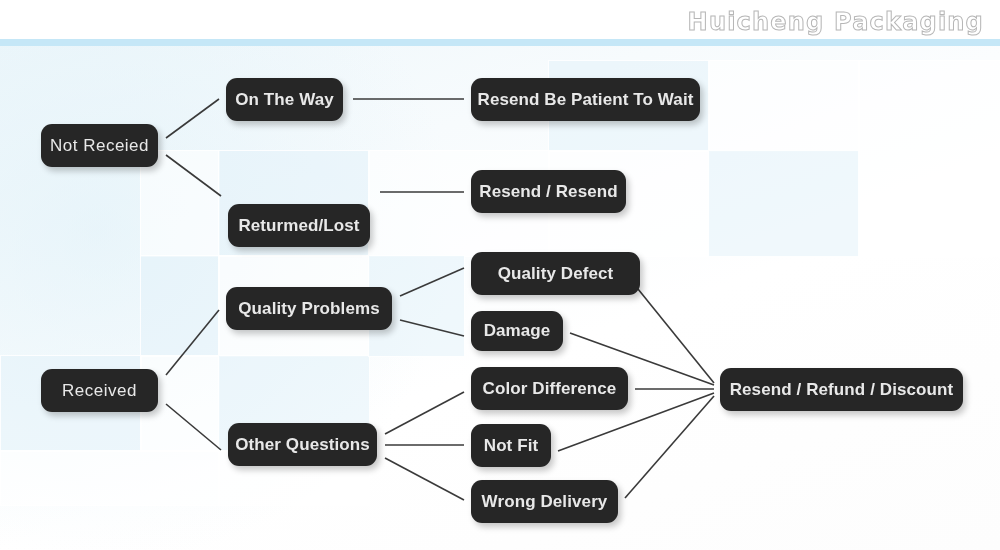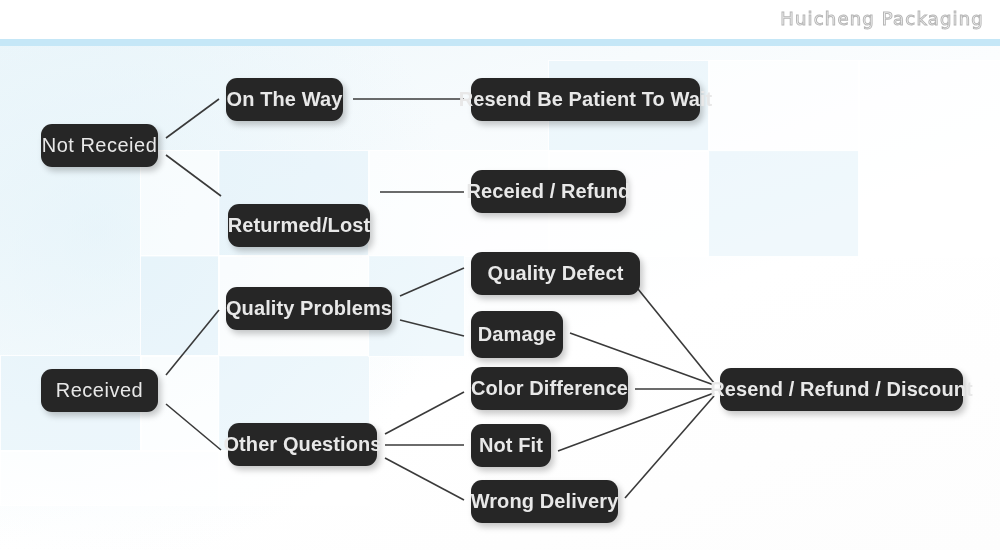--- a/index.html
+++ b/index.html
@@ -34,22 +34,22 @@
     font-weight: 400;
     letter-spacing: 0.6px;
     color: #1a1a1a;
     white-space: nowrap;
   }
   .header-brand {
     position: absolute;
     right: 16px;
     top: 8px;
     font-family: "DejaVu Sans", sans-serif;
-    font-size: 18px;
-    font-weight: 400;
+    font-size: 24px;
+    font-weight: 700;
     letter-spacing: 1.2px;
     color: transparent;
     -webkit-text-stroke: 1px #b6b6b6;
     white-space: nowrap;
   }
   .header-rule {
     position: absolute;
     left: 0;
     top: 39px;
     width: 1000px;
@@ -97,21 +97,21 @@
   
   .node {
     position: absolute;
     background: #262626;
     color: #e8e8e8;
     border-radius: 11px;
     display: flex;
     align-items: center;
     justify-content: center;
     box-shadow: 3px 4px 6px rgba(0,0,0,0.22);
-    font-size: 20px;
+    font-size: 17px;
     font-weight: 700;
     letter-spacing: 0.1px;
     white-space: nowrap;
     box-sizing: border-box;
     padding: 16px 14px;
   }
   .node.root {
     font-weight: 400;
     letter-spacing: 0.5px;
     color: #e6e6e6;
@@ -172,35 +172,35 @@
         <div class="node" style="left: 226px; top: 32px; width: 117px; height: 43px; background: rgb(38, 38, 38); color: rgb(232, 232, 232);">
           <span>On The Way</span>
         </div>
         <div class="node" style="left: 228px; top: 124px; width: 142px; height: 43px; background: rgb(38, 38, 38); color: rgb(232, 232, 232); margin-top: 34px;">
           <span>Returmed/Lost</span>
         </div>
         <div class="node" style="left: 471px; top: 32px; width: 229px; height: 43px; background: rgb(38, 38, 38); color: rgb(232, 232, 232);">
           <span>Resend Be Patient To Wait</span>
         </div>
         <div class="node" style="left: 471px; top: 124px; width: 155px; height: 43px; background: rgb(38, 38, 38); color: rgb(232, 232, 232);">
-          <span>Receied / Refund</span>
+          <span>Resend / Resend</span>
         </div>
         <div class="node root" style="left: 41px; top: 323px; width: 117px; height: 43px; background: rgb(38, 38, 38); color: rgb(232, 232, 232);">
           <span>Received</span>
         </div>
         <div class="node" style="left: 226px; top: 241px; width: 166px; height: 43px; background: rgb(38, 38, 38); color: rgb(232, 232, 232); text-align: center;">
           <span>Quality Problems</span>
         </div>
         <div class="node" style="left: 228px; top: 377px; width: 149px; height: 43px; background: rgb(38, 38, 38); color: rgb(232, 232, 232);">
           <span>Other Questions</span>
         </div>
         <div class="node" style="left: 471px; top: 206px; width: 169px; height: 43px; background: rgb(38, 38, 38); color: rgb(232, 232, 232);">
           <span>Quality Defect</span>
         </div>
-        <div class="node" style="left: 471px; top: 265px; width: 92px; height: 47px; background: rgb(38, 38, 38); color: rgb(232, 232, 232);">
+        <div class="node" style="left: 471px; top: 265px; width: 92px; height: 40px; background: rgb(38, 38, 38); color: rgb(232, 232, 232);">
           <span>Damage</span>
         </div>
         <div class="node" style="left: 471px; top: 321px; width: 157px; height: 43px; background: rgb(38, 38, 38); color: rgb(232, 232, 232);">
           <span>Color Difference</span>
         </div>
         <div class="node" style="left: 471px; top: 378px; width: 80px; height: 43px; background: rgb(38, 38, 38); color: rgb(232, 232, 232);">
           <span>Not Fit</span>
         </div>
         <div class="node" style="left: 471px; top: 434px; width: 147px; height: 43px; background: rgb(38, 38, 38); color: rgb(232, 232, 232);">
           <span>Wrong Delivery</span>

